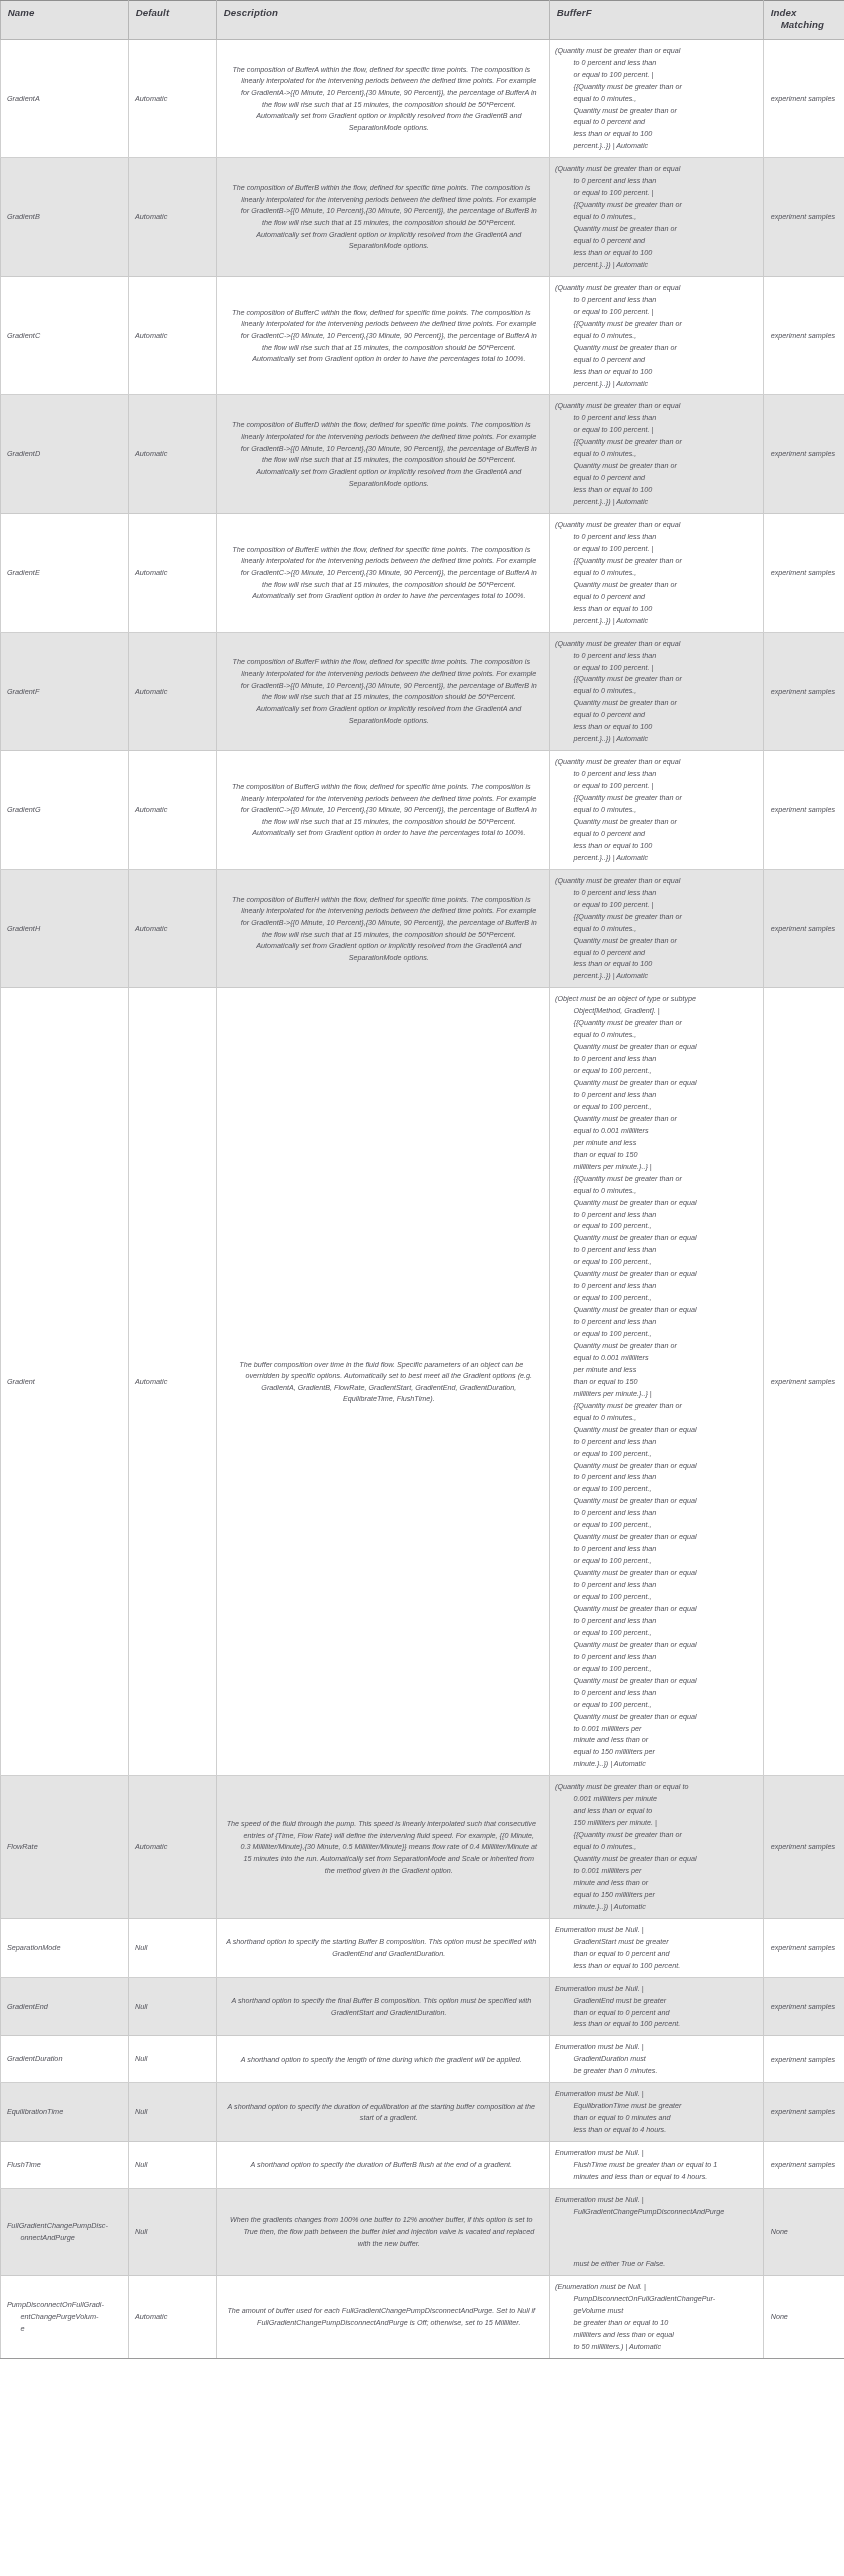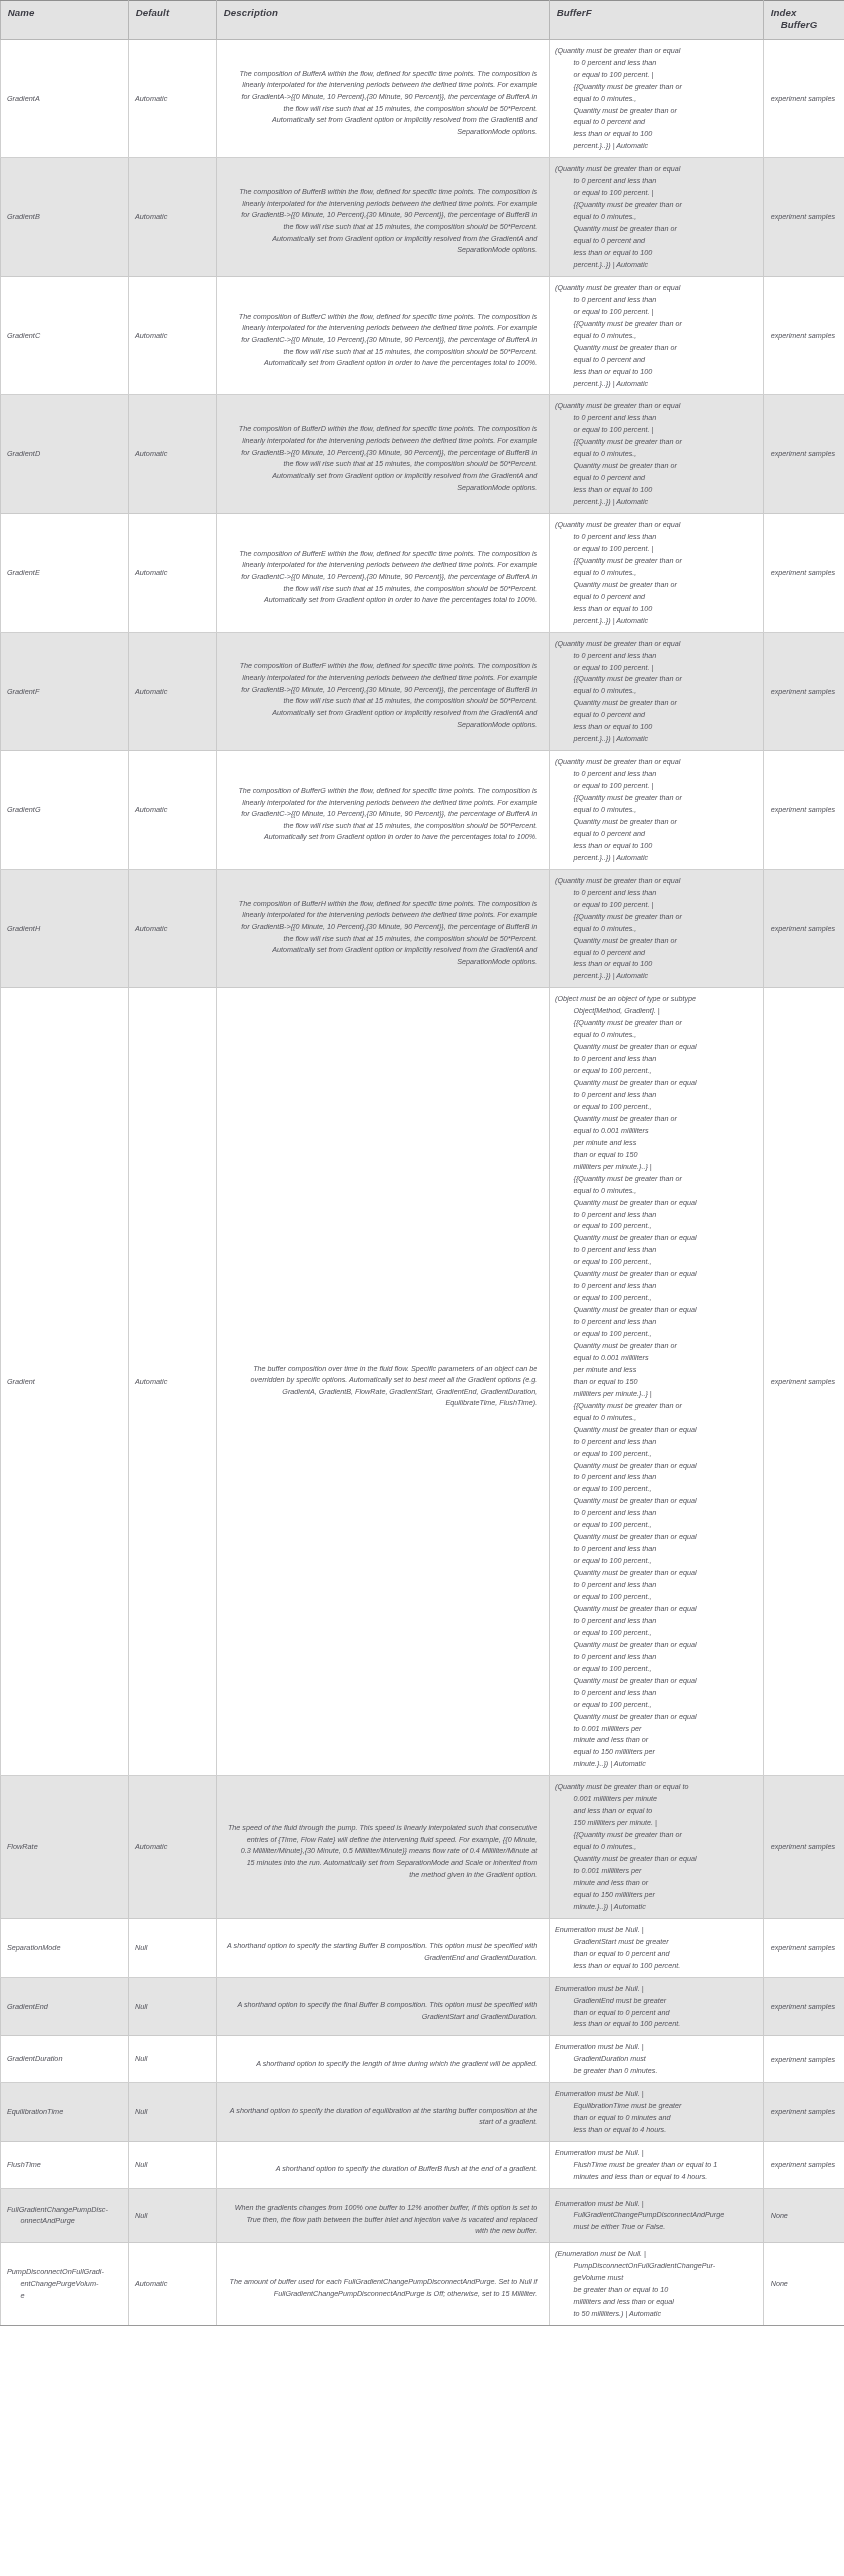--- a/index.html
+++ b/index.html
@@ -84,22 +84,21 @@
     padding-left: 5.9px;
   }
   td.cell-desc {
     padding-left: 8.4px;
     padding-right: 11.8px;
   }
   td.cell-desc .para {
     display: block;
     padding-left: 15px;
     text-indent: -15px;
-    text-align: right;
-    margin-top: 8px;
+    text-align: center;
   }
   td.cell-pattern {
     padding-left: 5px;
     padding-right: 5px;
     text-align: left;
   }
   td.cell-pattern .pat {
     display: block;
     white-space: pre-line;
     line-height: 1.66;
@@ -122,21 +121,21 @@
     <col class="c-index">
   </colgroup>
   <thead>
     <tr>
       <th>Name</th>
       <th>Default</th>
       <th>Description</th>
       <th>BufferF</th>
       <th class="index-head">
         <span class="ix-l1">Index</span>
-        <span class="ix-l2">BufferG</span>
+        <span class="ix-l2">Matching</span>
       </th>
     </tr>
   </thead>
   <tbody id="table-body">
       <tr class="plain">
         <td class="cell-name"><span>GradientA</span></td>
         <td class="cell-default">Automatic</td>
         <td class="cell-desc">
           <span class="para">The composition of BufferA within the flow, defined for specific time points. The composition is linearly interpolated for the intervening periods between the defined time points. For example for GradientA-&gt;{{0 Minute, 10 Percent},{30 Minute, 90 Percent}}, the percentage of BufferA in the flow will rise such that at 15 minutes, the composition should be 50*Percent.  Automatically set from Gradient option or implicitly resolved from the GradientB and SeparationMode options.</span>
         </td>
@@ -301,21 +300,21 @@
       </tr>
       <tr class="alt">
         <td class="cell-name">
           <span class="wrapname"><span>FullGradientChangePumpDisc-</span><span class="cont">onnectAndPurge</span></span>
         </td>
         <td class="cell-default">Null</td>
         <td class="cell-desc">
           <span class="para">When the gradients changes from 100% one buffer to 12% another buffer, if this option is set to True then, the flow path between the buffer inlet and injection valve is vacated and replaced with the new buffer.</span>
         </td>
         <td class="cell-pattern">
-          <span class="pat"><span style="display: block; padding-left: 0px;">Enumeration must be Null.  |</span><span style="display: block; padding-left: 18.5px;">FullGradientChangePumpDisconnectAndPurge</span><span style="display: block; padding-left: 18.5px;">must be either True or False.</span></span>
+          <span class="pat"><span style="display: block; padding-left: 0px;">Enumeration must be Null.  |</span><span style="display: block; padding-left: 18.5px;">FullGradientChangePumpDisconnectAndPurge</span><span style="display: block; padding-left: 18.5px; margin-top: 40px;">must be either True or False.</span></span>
         </td>
         <td class="cell-index">None</td>
       </tr>
       <tr class="plain">
         <td class="cell-name">
           <span class="wrapname"><span>PumpDisconnectOnFullGradi-</span><span class="cont">entChangePurgeVolum-</span><span class="cont">e</span></span>
         </td>
         <td class="cell-default">Automatic</td>
         <td class="cell-desc">
           <span class="para">The amount of buffer used for each FullGradientChangePumpDisconnectAndPurge.  Set to Null if FullGradientChangePumpDisconnectAndPurge is Off; otherwise, set to 15 Milliliter.</span>

